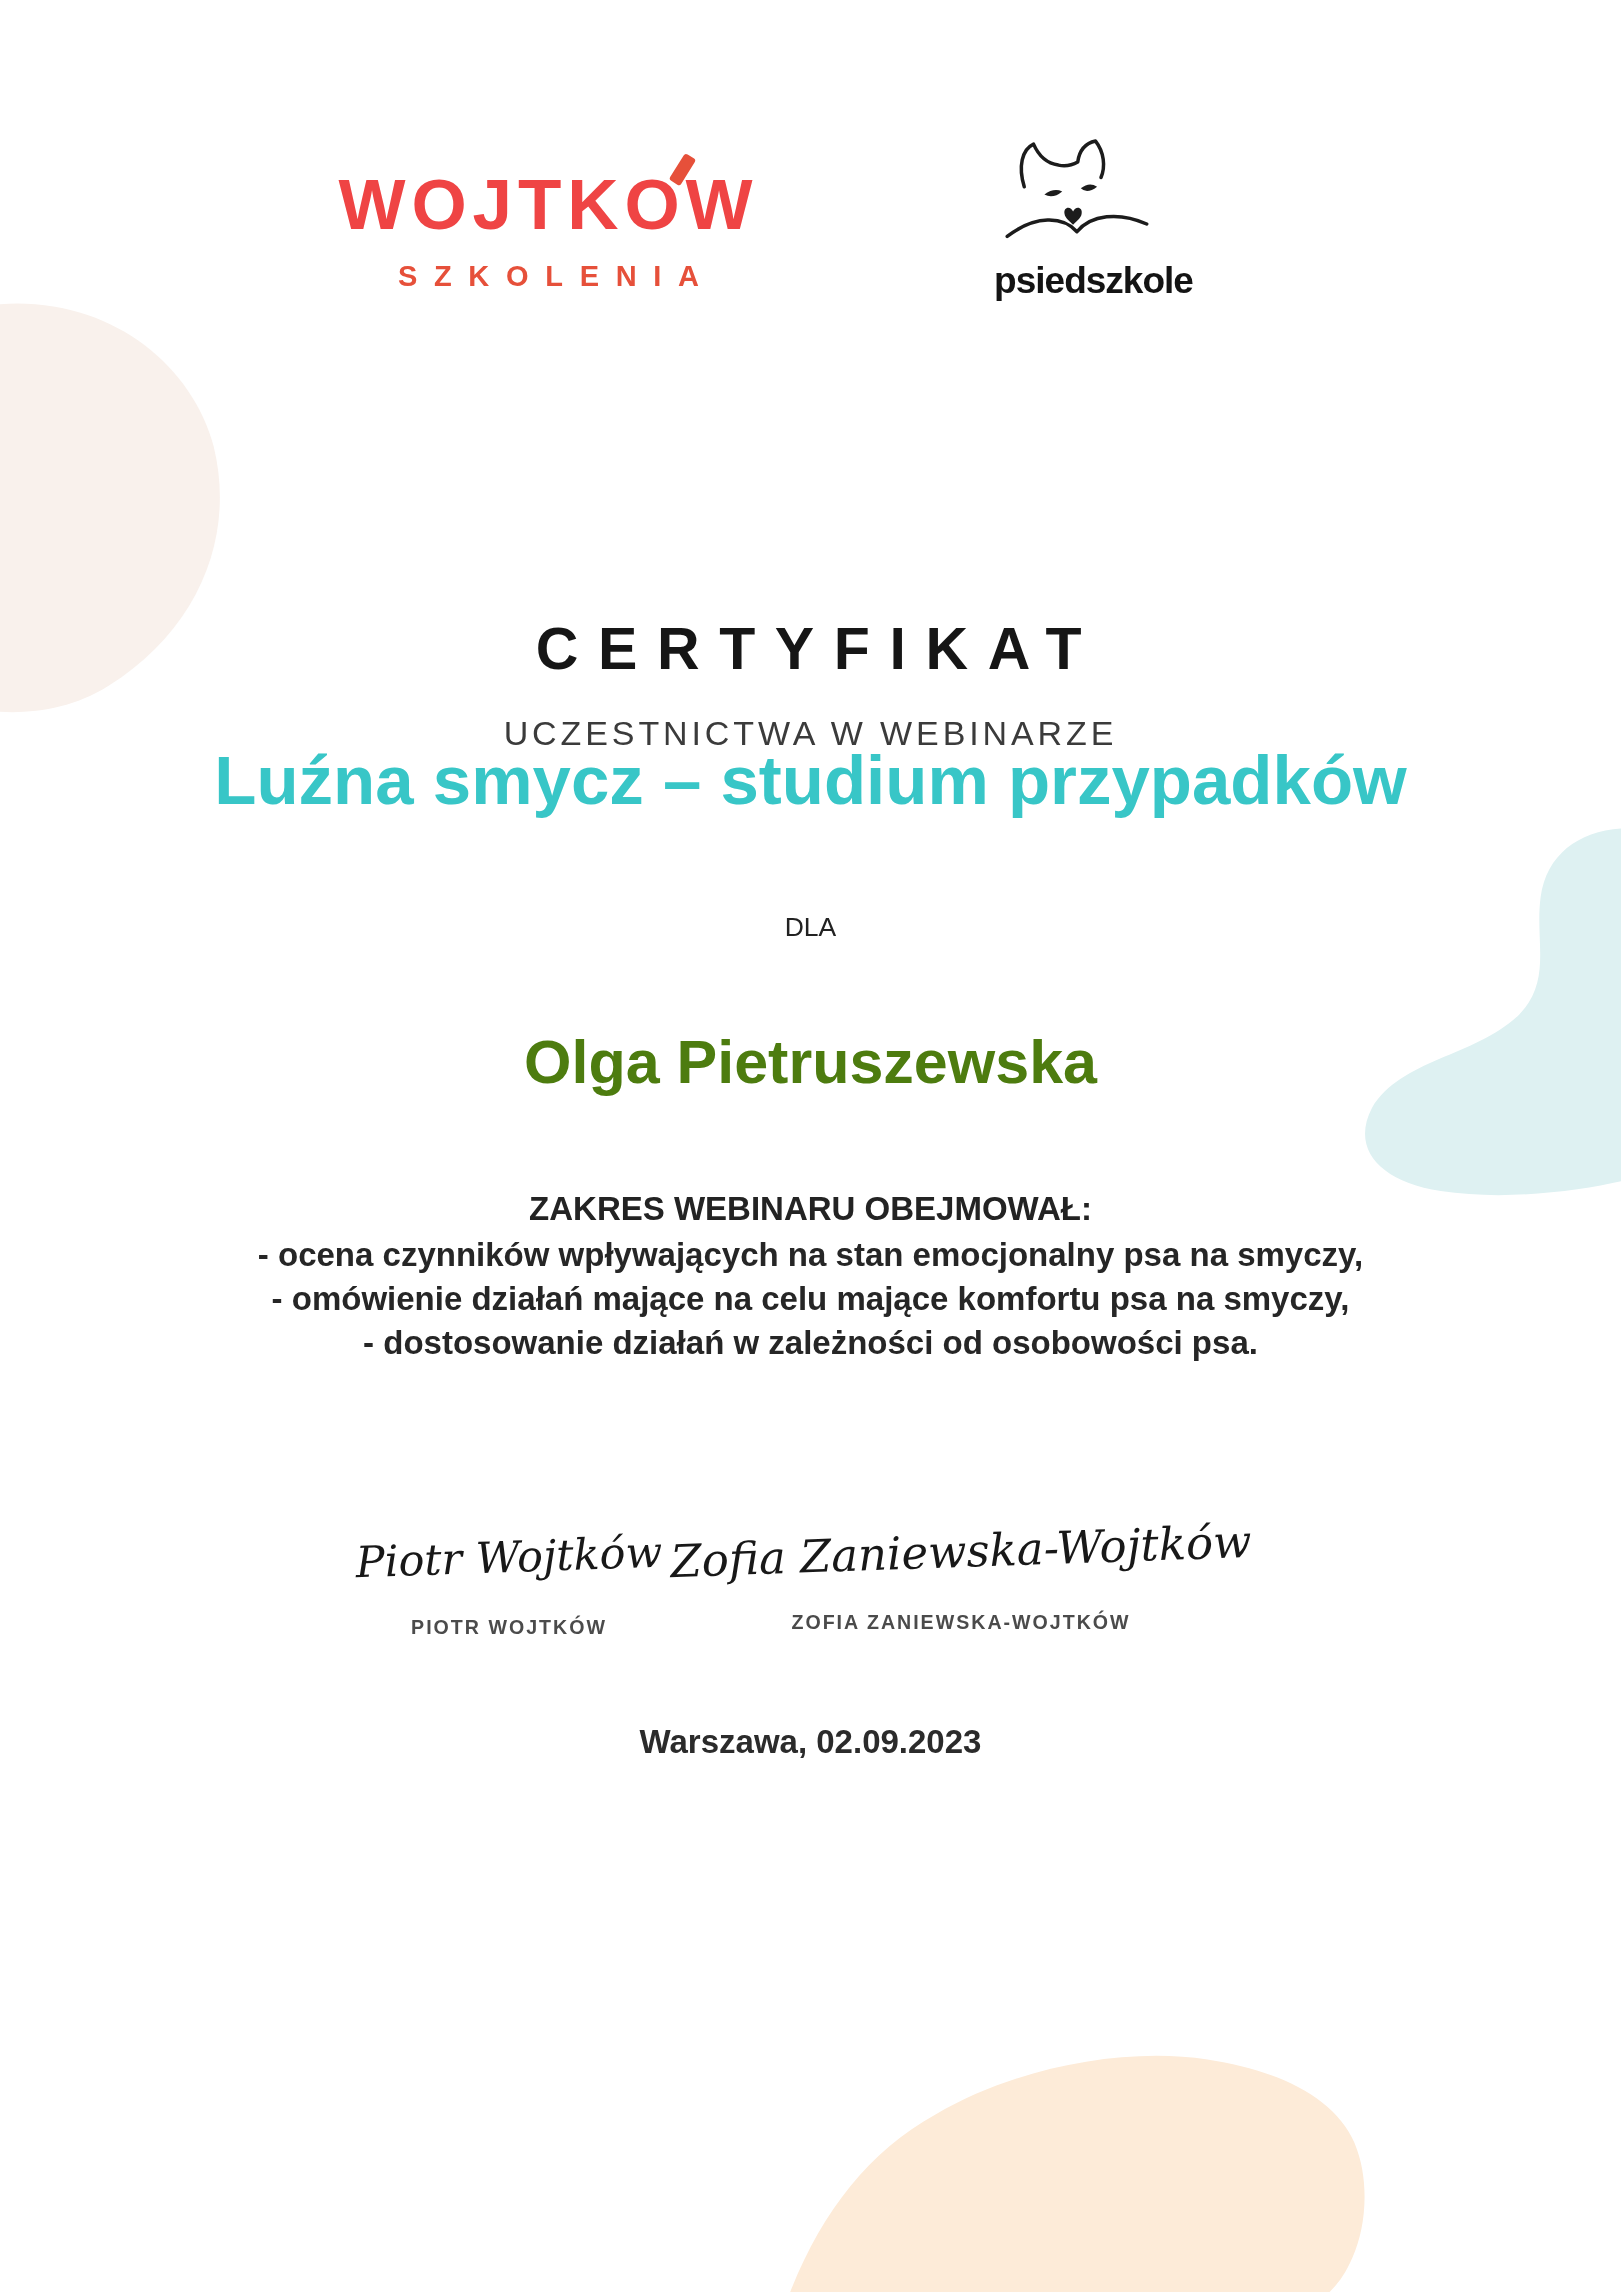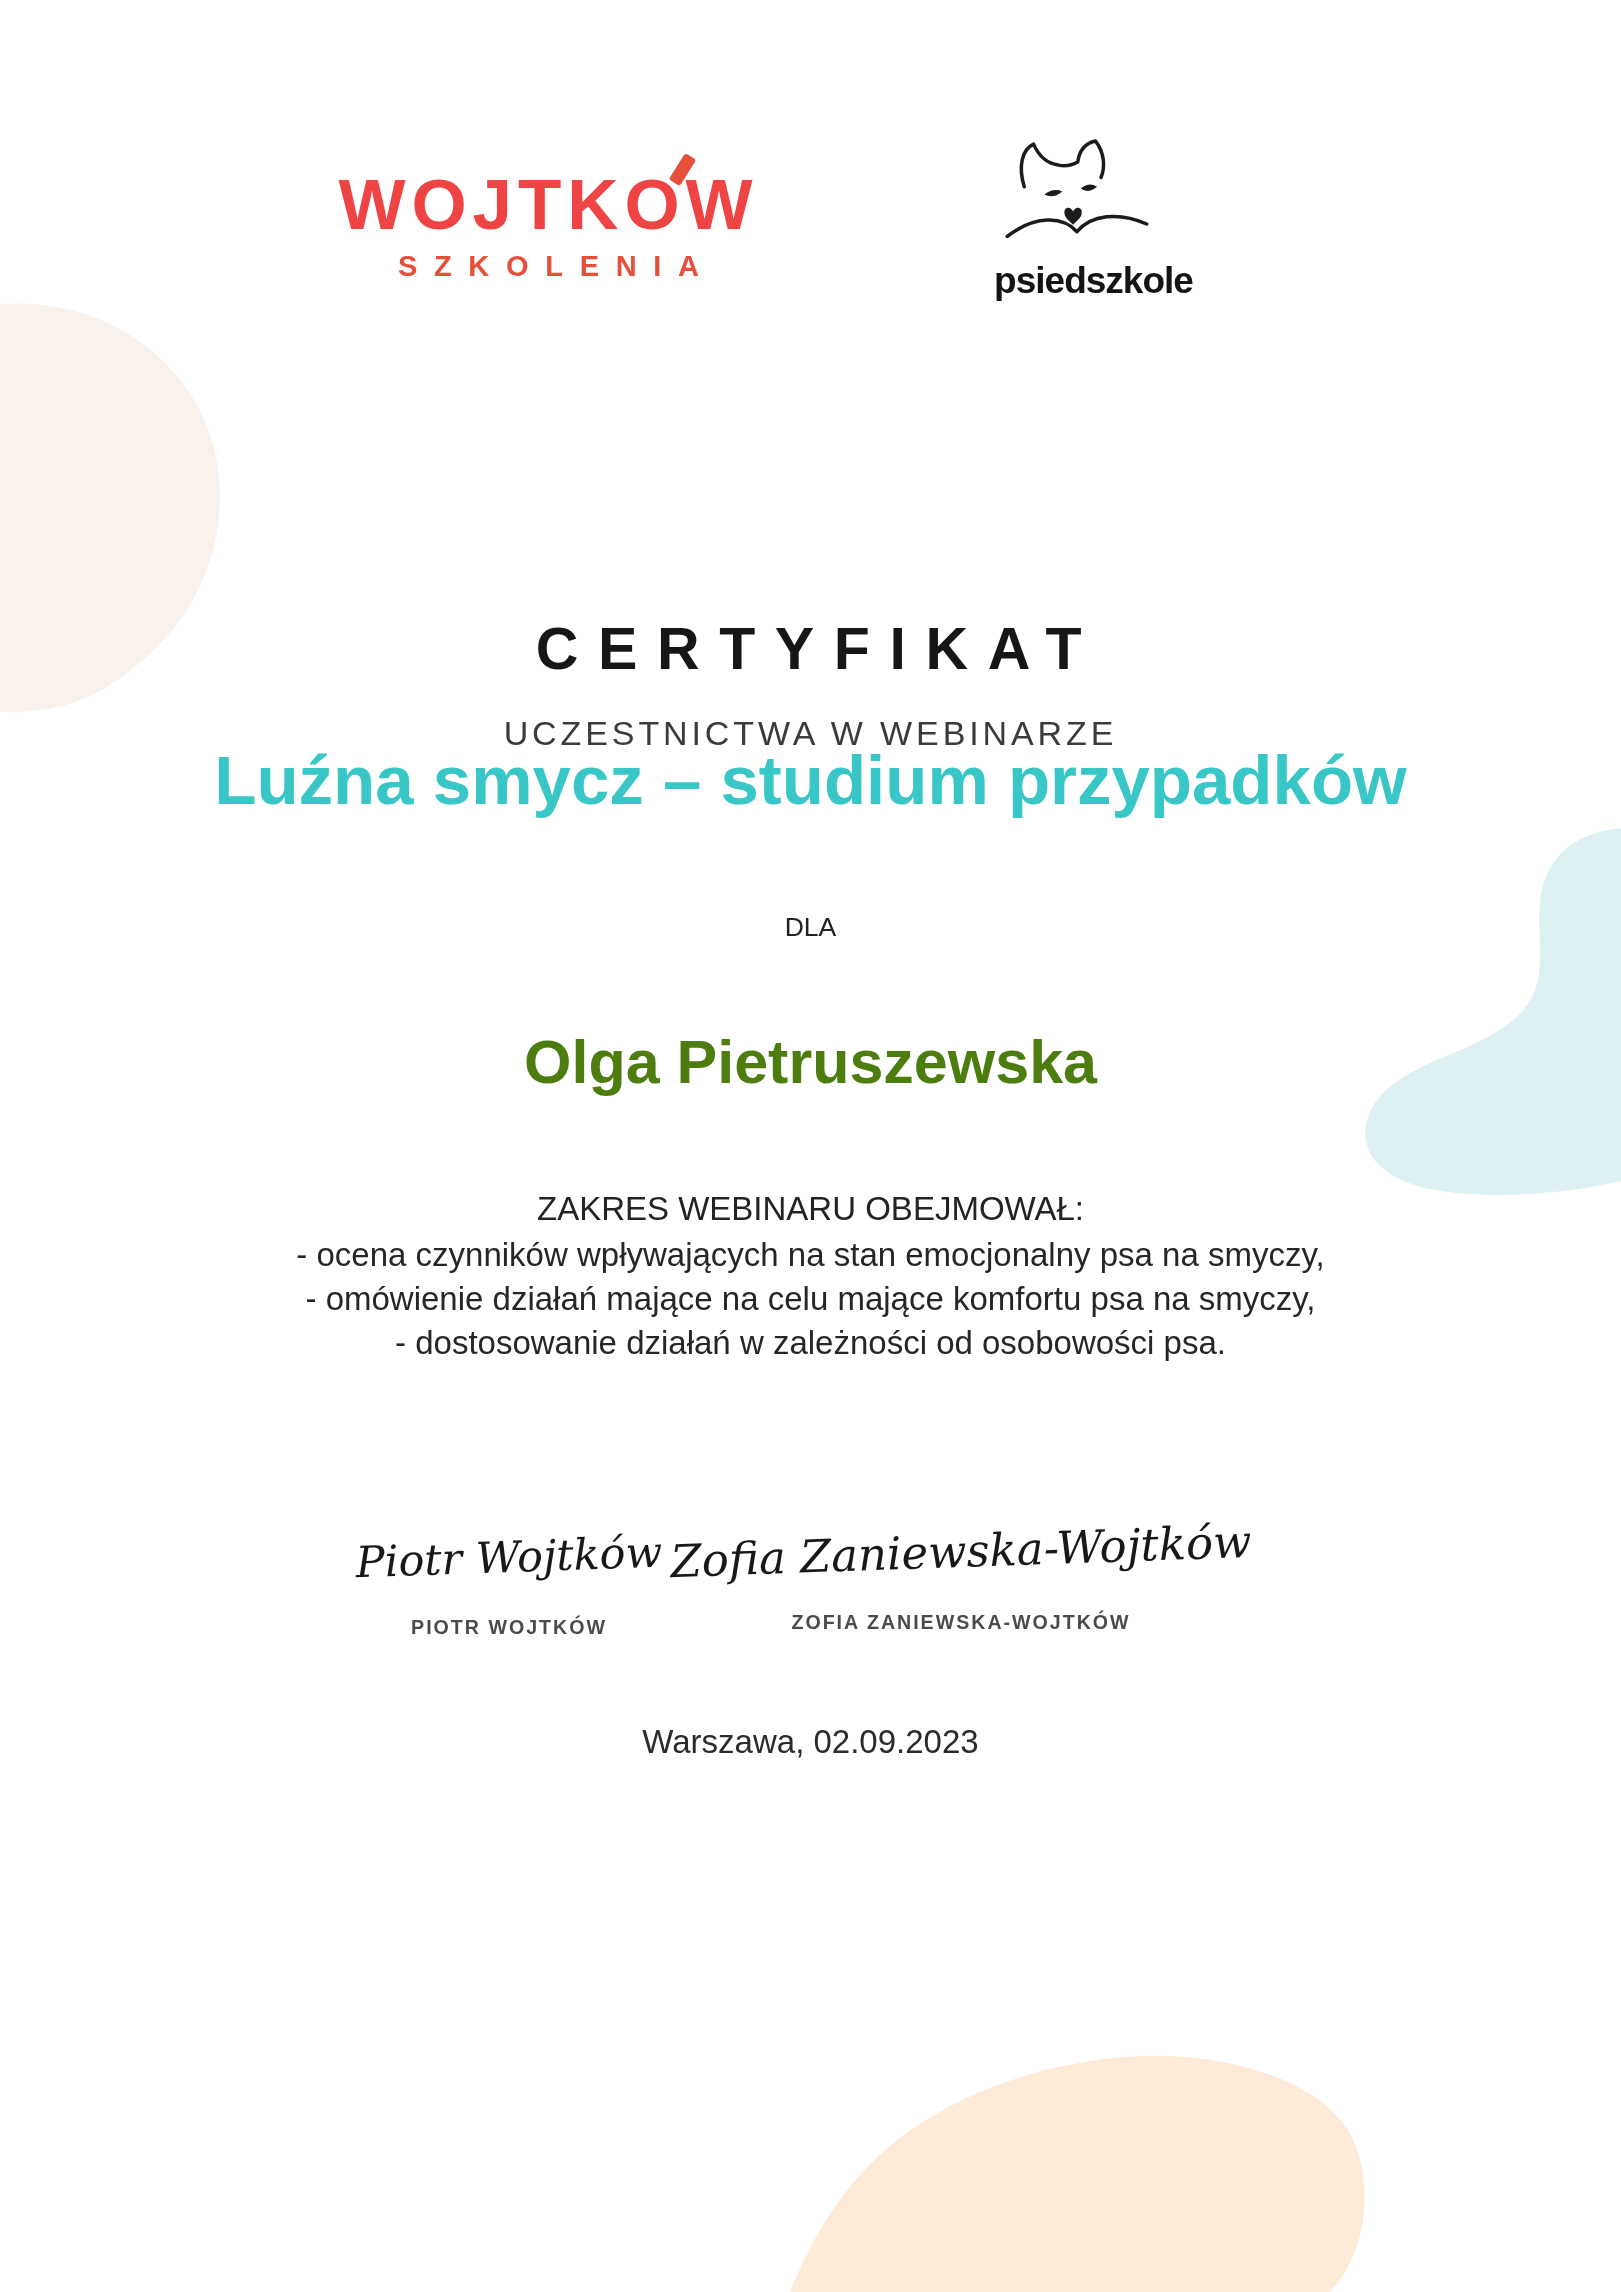--- a/index.html
+++ b/index.html
@@ -43,21 +43,21 @@
   }
   .logo-o .accent {
     position: absolute;
     width: 12.7px; height: 31px;
     background: #e6503a;
     top: -14.7px; right: -2.9px;
     transform: rotate(32deg);
     border-radius: 2.9px;
   }
   .logo-sub {
-    margin-top: 12px;
+    margin-top: 22px;
     font-size: 29px;
     font-weight: 700;
     letter-spacing: 16.7px;
     padding-left: 16.7px;
     color: #e6503a;
     line-height: 1;
   }
   .logo-psiedszkole {
     position: absolute;
     left: 961px; top: 137px; width: 265px;
@@ -71,20 +71,21 @@
     letter-spacing: -1px;
     color: #141414;
     line-height: 1;
   }
   
   .center-line {
     position: absolute;
     left: 0; right: 0;
     text-align: center;
     line-height: 1.15;
+    font-weight: bold;
   }
   .cert-title {
     top: 616px;
     font-size: 59px;
     font-weight: 800;
     letter-spacing: 19.6px;
     padding-left: 16px;
     color: #161616;
   }
   .cert-subtitle {

